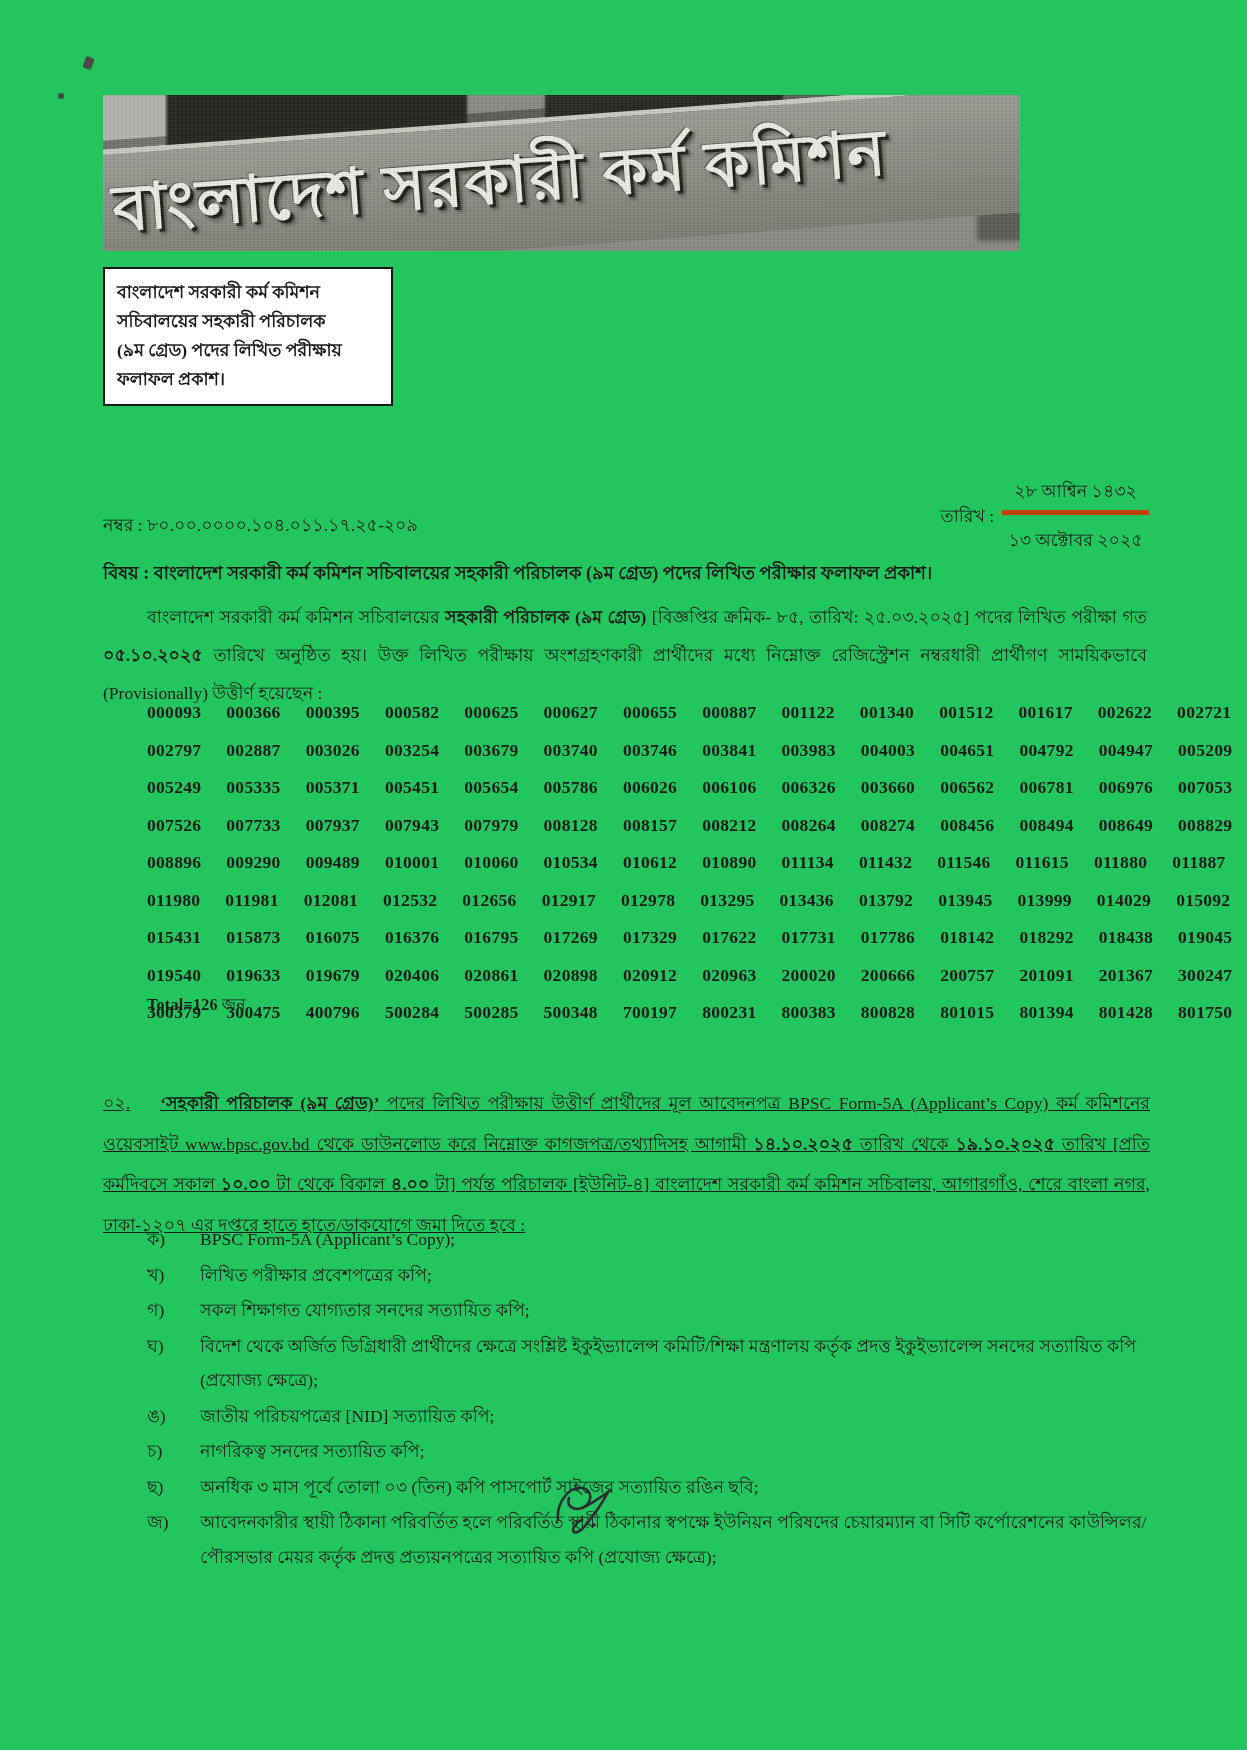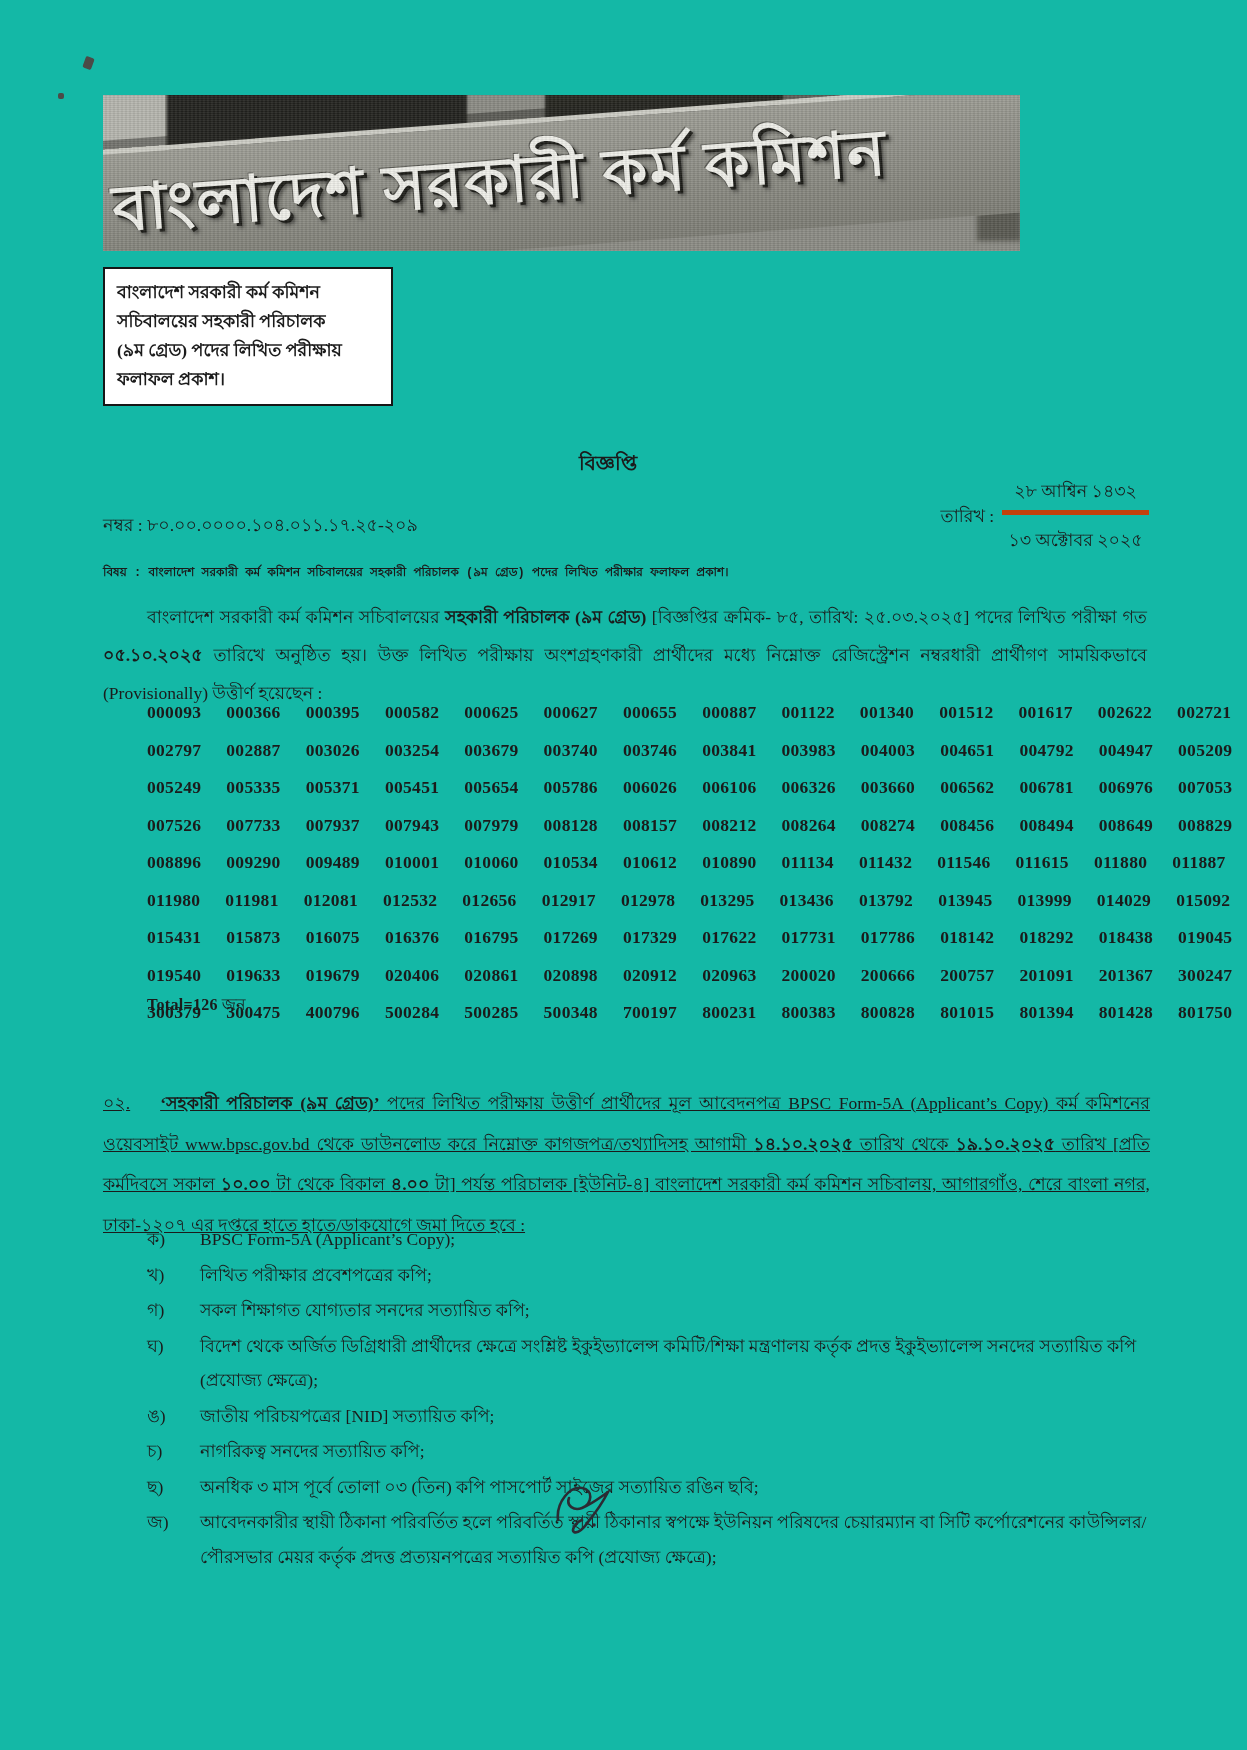--- a/index.html
+++ b/index.html
@@ -1,18 +1,18 @@
 <!DOCTYPE html>
 <html><head>
 <meta charset="utf-8">
 <style>
   html,body { margin:0; padding:0; background:#e9e9e6; }
   .page {
     position:relative; width:1247px; height:1750px; margin:0 auto;
-    background:#14b8a6; overflow:hidden; color:#1b1b1b;
+    background:#22c55e; overflow:hidden; color:#1b1b1b;
     font-family:"Liberation Serif","DejaVu Serif",serif;
   }
   .bn { font-family:"Liberation Serif","DejaVu Serif",serif; }
   .b { font-weight:bold; }
 
   
   .speck { position:absolute; background:#4b4b47; border-radius:2px; }
 
   
   .banner { position:absolute; left:103px; top:95px; width:917px; height:156px;
@@ -54,21 +54,21 @@
 
   
   .memo-no { position:absolute; left:103px; top:512px; font-size:17.5px; }
   .date-block { position:absolute; right:98px; top:478px; display:flex; align-items:center; gap:8px; font-size:17.5px; }
   .frac { display:inline-flex; flex-direction:column; text-align:center; }
   .frac .top { border-bottom:5px solid #c2410c; padding:0 12px 3px 12px; }
   .frac .bot { padding-top:12px; }
 
   
   .subject { position:absolute; left:103px; top:558px; width:1045px;
-    font-size:12px; font-weight:bold; line-height:30px;font-family:Liberation Mono, monospace; }
+    font-size:18px; font-weight:bold; line-height:30px; }
 
   
   .para1 { position:absolute; left:103px; top:598px; width:1044px;
     font-size:17.5px; line-height:38px; text-align:justify; text-indent:44px; }
   .para2 { position:absolute; left:103px; top:1083px; width:1047px;
     font-size:17.5px; line-height:40.5px; text-align:justify;text-decoration:underline; }
   .para2 .para-num { padding-right:30px; }
 
   
   .num-grid { position:absolute; left:147px; top:702px; width:985px; }
@@ -107,21 +107,20 @@
   </div>
 
   <div class="side-box bn">
     <div>বাংলাদেশ সরকারী কর্ম কমিশন</div>
     <div>সচিবালয়ের সহকারী পরিচালক</div>
     <div>(৯ম গ্রেড) পদের লিখিত পরীক্ষায়</div>
     <div>ফলাফল প্রকাশ।</div>
   </div>
 
 
-  <div class="notice-title bn">বিজ্ঞপ্তি</div>
 
   <div class="memo-no bn">
     <span>নম্বর :</span>
     <span>৮০.০০.০০০০.১০৪.০১১.১৭.২৫-২০৯</span>
   </div>
 
   <div class="date-block bn">
     <span>তারিখ :</span>
     <span class="frac">
       <span class="top">২৮ আশ্বিন ১৪৩২</span>

